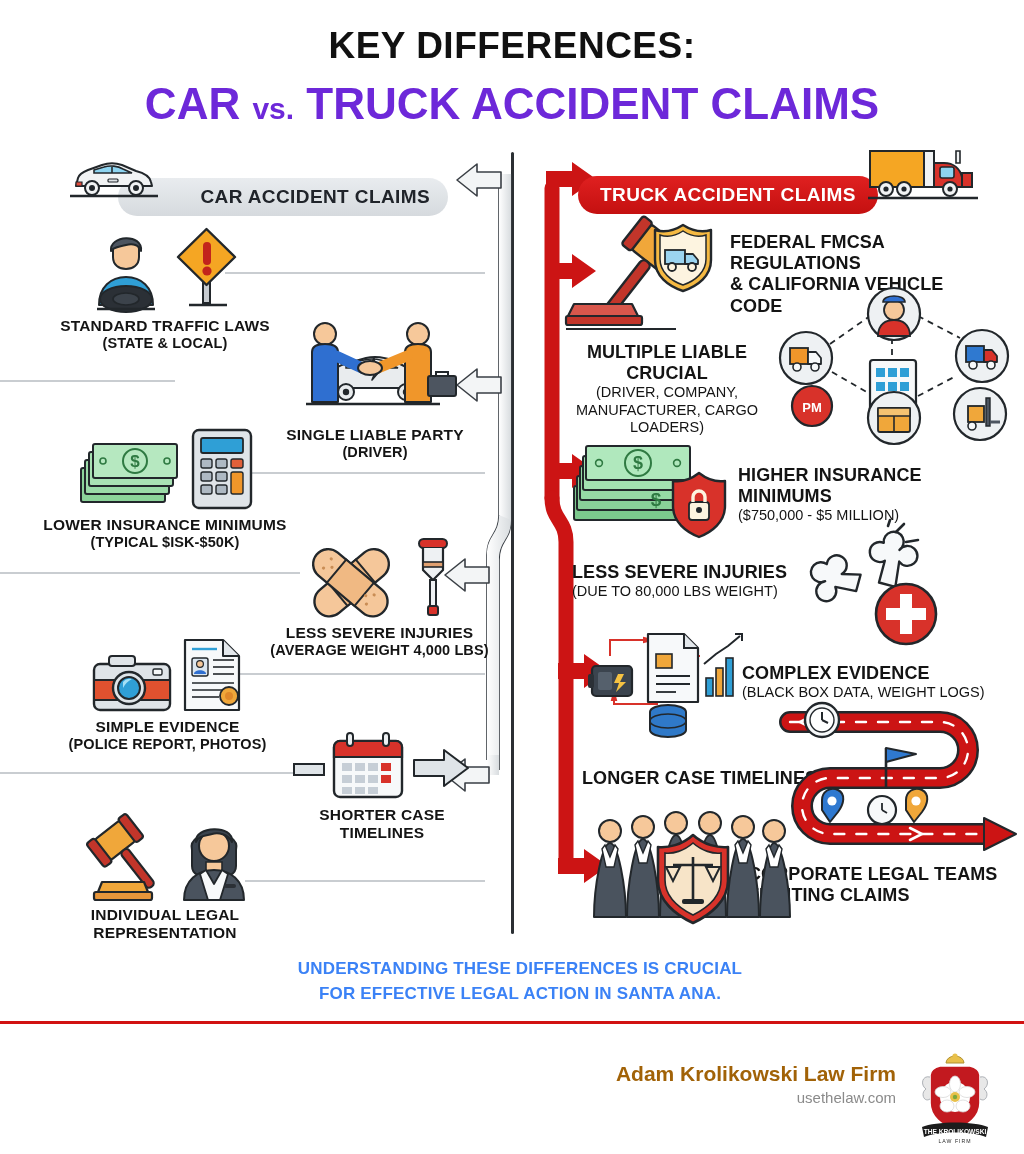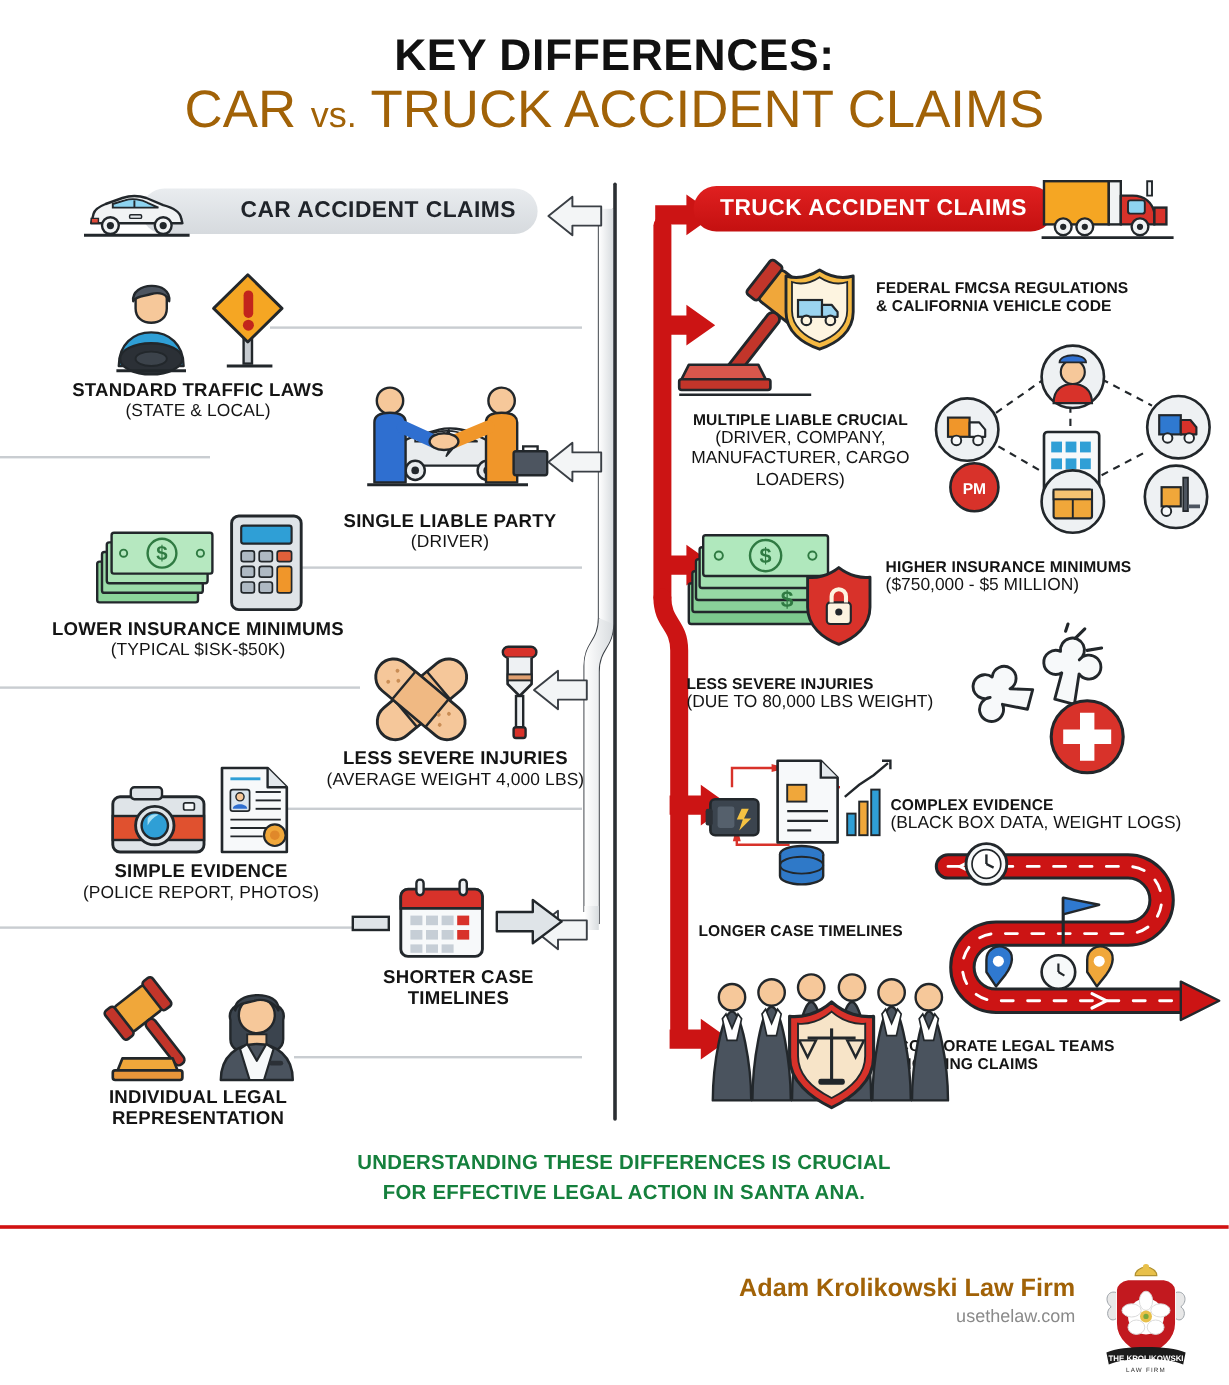--- a/index.html
+++ b/index.html
@@ -13,35 +13,35 @@
   }
   .page { position: relative; width: 1024px; height: 812px; }
 
   
   .title-block { position: absolute; top: 26px; left: 0; width: 1024px; text-align: center; }
   .title-line1 {
     font-size: 37px; font-weight: bold; letter-spacing: 0.5px;
     color: #111111; line-height: 1.1;
   }
   .title-line2 {
-    font-size: 44px; font-weight: normal; letter-spacing: 0px;
-    color: #a16207; line-height: 1.15; margin-top: 0;
+    font-size: 44px; font-weight: bold; letter-spacing: 0px;
+    color: #6d28d9; line-height: 1.15; margin-top: 12px;
   }
   .title-line2 .vs { font-size: 30px; }
 
   
   .divider {
     position: absolute; left: 511px; top: 152px;
     width: 3px; height: 782px; background: #2b2f33; border-radius: 2px;
   }
 
   
   .banner {
     position: absolute; display: flex; align-items: center;
-    height: 38px; border-radius: 19px;
+    height: 38px; border-radius: 19px; margin-top: 21px;
   }
   .banner-car {
     left: 118px; top: 157px; width: 330px;
     background: linear-gradient(180deg,#e9ecef 0%, #d6dade 100%);
     justify-content: flex-end; padding-right: 18px;
   }
   .banner-car .banner-text {
     font-size: 19px; font-weight: bold; color: #20242a; letter-spacing: 0.4px;
   }
   .banner-truck {
@@ -57,35 +57,35 @@
 
   
   .item { position: absolute; }
   .item .icons { display: flex; align-items: flex-end; justify-content: center; gap: 6px; }
   .lbl { font-weight: bold; color: #141414; line-height: 1.18; }
   .sub { font-weight: normal; color: #141414; line-height: 1.18; }
 
   
   .left-item { text-align: center; }
   .left-item .lbl { font-size: 15.5px; letter-spacing: 0.2px; }
-  .left-item .sub { font-size: 14.5px; letter-spacing: 0.1px; }
+  .left-item .sub { font-size: 14.5px; letter-spacing: 0.1px; font-weight: bold; }
 
   
   .right-item { text-align: left; }
-  .right-item .lbl { font-size: 13px; letter-spacing: 0.1px; }
+  .right-item .lbl { font-size: 18px; letter-spacing: 0.1px; }
   .right-item .sub { font-size: 14.5px; }
   .right-center { text-align: center; }
 
   
   .connector { position: absolute; height: 1.5px; background: #c9cdd1; }
 
   
   .footer-note {
     position: absolute; top: 957px; left: 0; width: 1024px; text-align: center;
-    font-size: 17px; font-weight: bold; color: #15803d; line-height: 1.45; letter-spacing: 0.2px; padding-left: 16px;
+    font-size: 17px; font-weight: bold; color: #3b82f6; line-height: 1.45; letter-spacing: 0.2px; padding-left: 16px;
   }
   .red-rule { position: absolute; left: 0; top: 1021px; width: 1024px; height: 3px; background: #d11212; }
   .brand { position: absolute; right: 128px; top: 1062px; text-align: right; }
   .brand-name { font-size: 21px; font-weight: bold; color: #a16207; }
   .brand-url { font-size: 15px; color: #8a8a8a; margin-top: 3px; }
   .crest { position: absolute; right: 30px; top: 1053px; }
 
   svg { display: block; overflow: visible; }
 </style>
 </head>

